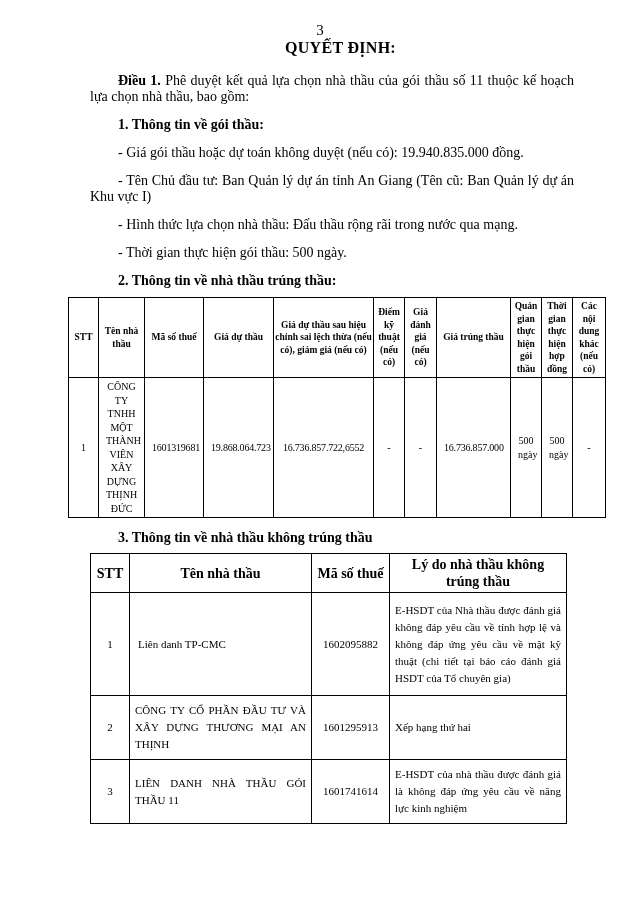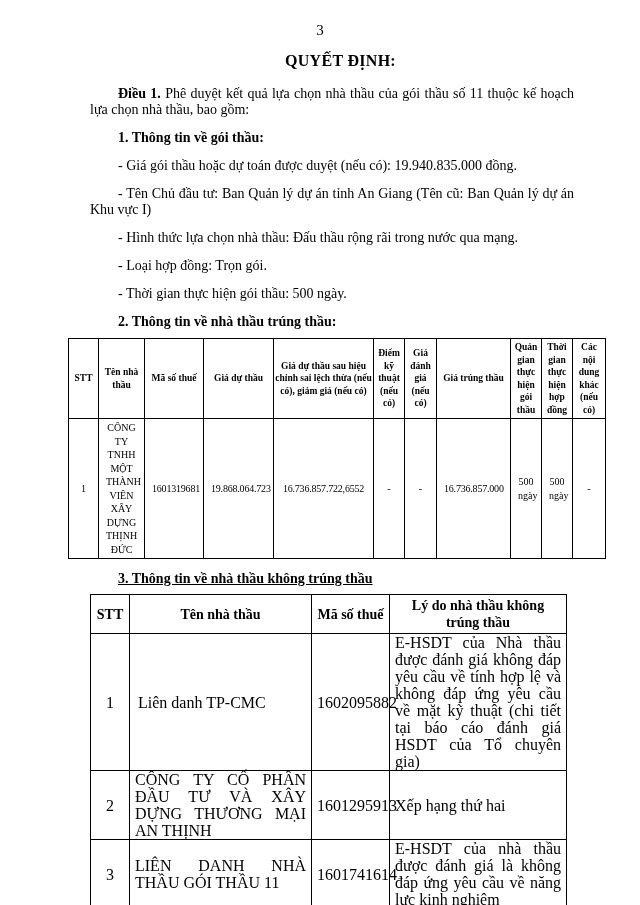--- a/index.html
+++ b/index.html
@@ -10,21 +10,21 @@
     color:#000;
     font-family:"Liberation Serif", serif;
     overflow:hidden;
   }
   .pageno {
     padding-top:22px;
     text-align:center;
     font-size:15px;
   }
   .doc-title {
-    margin-top:13px;
+    margin-top:0;
     text-align:center;
     font-size:16px;
     font-weight:bold;
     letter-spacing:0.3px;
     padding-left:41px;
   }
   p.body {
     font-size:14px;
     line-height:16px;
     margin:12px 66px 0 90px;
@@ -58,40 +58,39 @@
     text-align:center;
     vertical-align:middle;
     padding:2px 7px;
   }
   table.winner td.num { white-space:nowrap; letter-spacing:-0.2px; }
 
   
   .s3-heading {
     margin-top:11px;
     margin-bottom:0;
-    text-decoration:underline;
   }
   table.losers {
     margin:7px 0 0 90px;
     width:476px;
   }
   table.losers th {
     font-size:14px;
     font-weight:bold;
     line-height:17px;
     text-align:center;
     vertical-align:middle;
     padding:2px 4px;
   }
   table.losers thead tr { height:35px; }
   table.losers td {
-    font-size:16px;
+    font-size:11px;
     line-height:17px;
     vertical-align:middle;
-    padding:0 5px;
+    padding:6px 5px;
   }
   table.losers td.c { text-align:center; }
   table.losers td.name-plain { text-align:left; padding-left:8px; }
   table.losers td.name-caps { text-align:justify; }
   table.losers td.reason { text-align:justify; }
   tr.loser-r1 { height:103px; }
   tr.loser-r2 { height:55px; }
   tr.loser-r3 { height:50px; }
 </style>
 </head>
@@ -100,24 +99,23 @@
 <div class="page">
 
   <div class="pageno">3</div>
 
   <div class="doc-title">QUYẾT ĐỊNH:</div>
 
   <p class="body indent first"><span class="bold">Điều 1.</span><span> Phê duyệt kết quả lựa chọn nhà thầu của gói thầu số 11 thuộc kế hoạch lựa chọn nhà thầu, bao gồm:</span></p>
 
   <p class="body indent bold">1. Thông tin về gói thầu:</p>
 
-  <p class="body indent">- Giá gói thầu hoặc dự toán được duyệt (nếu có): 19.940.835.000 đồng.</p>
+  <p class="body indent">- Giá gói thầu hoặc dự toán không duyệt (nếu có): 19.940.835.000 đồng.</p>
   <p class="body indent">- Tên Chủ đầu tư: Ban Quản lý dự án tỉnh An Giang (Tên cũ: Ban Quản lý dự án Khu vực I)</p>
   <p class="body indent">- Hình thức lựa chọn nhà thầu: Đấu thầu rộng rãi trong nước qua mạng.</p>
-  <p class="body indent">- Loại hợp đồng: Trọn gói.</p>
   <p class="body indent">- Thời gian thực hiện gói thầu: 500 ngày.</p>
 
   <p class="body indent bold">2. Thông tin về nhà thầu trúng thầu:</p>
 
   <table class="winner">
     <colgroup>
       <col style="width:30px">
         <col style="width:46px">
         <col style="width:59px">
         <col style="width:70px">

